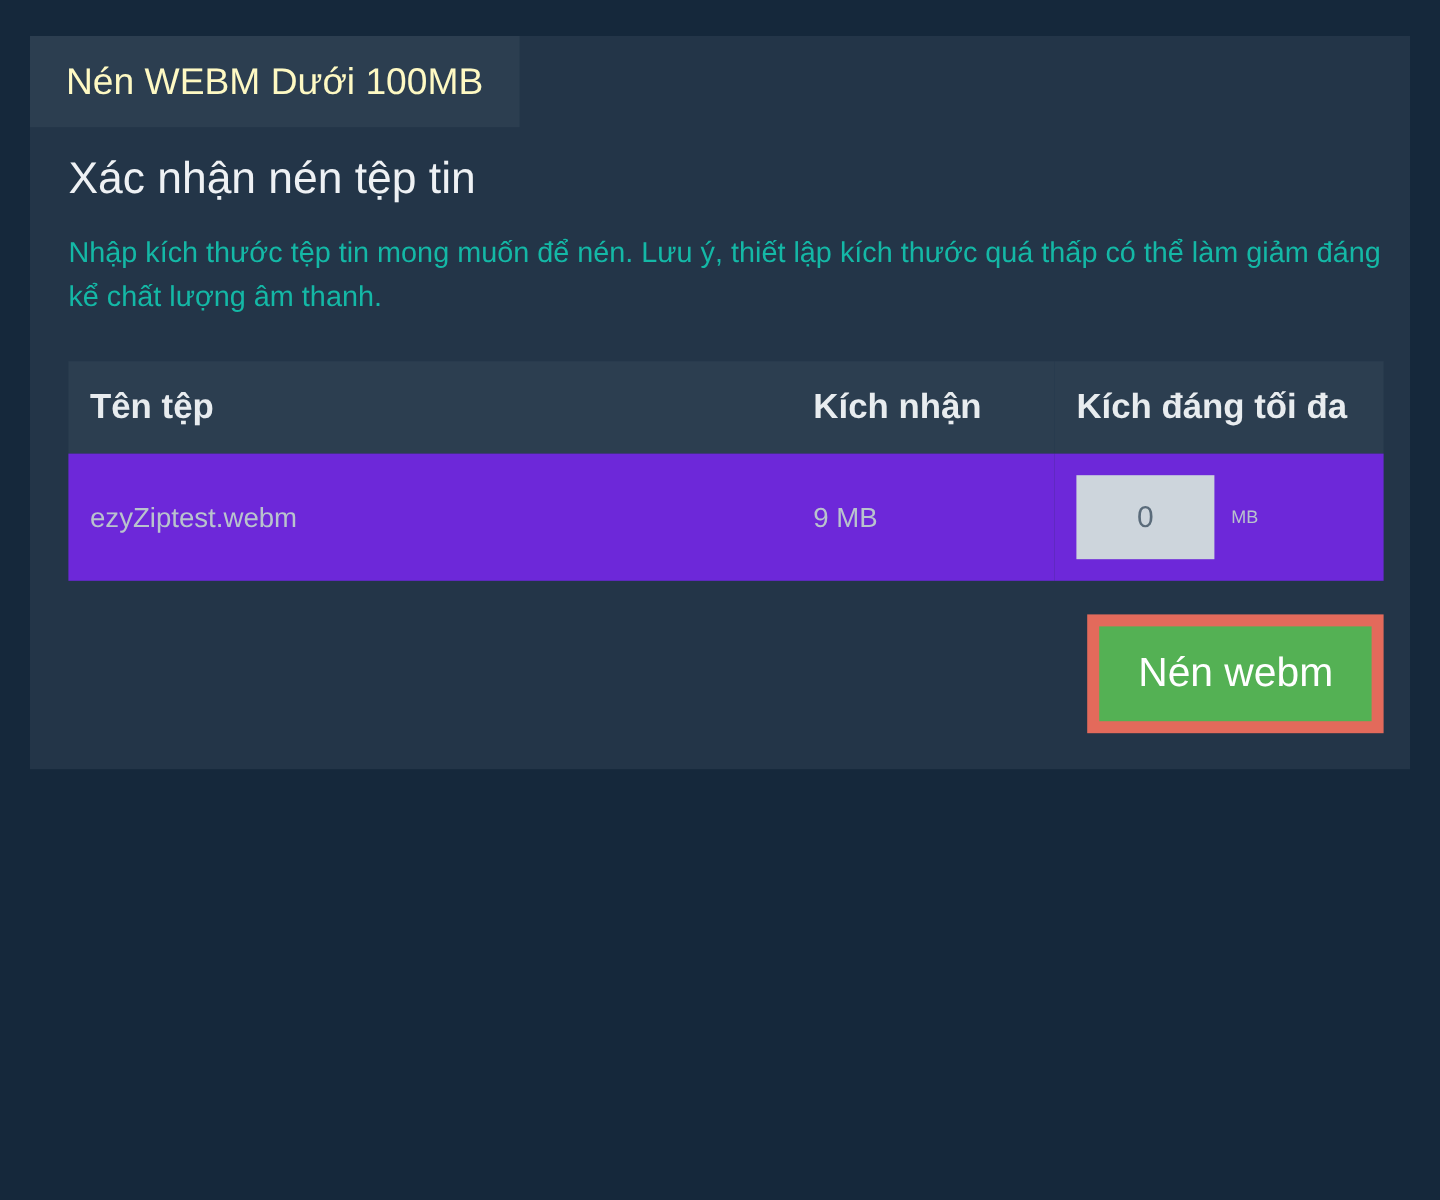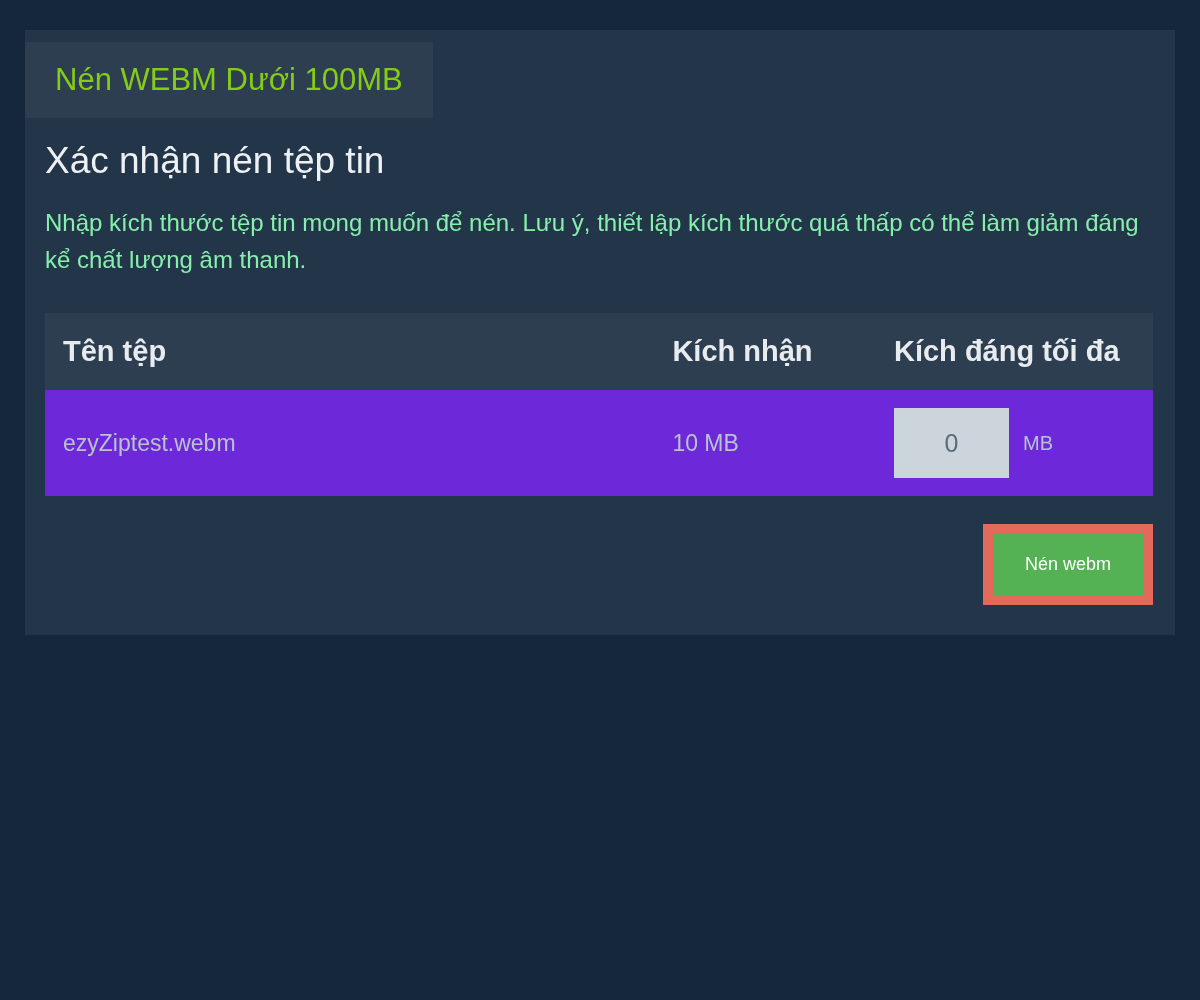--- a/index.html
+++ b/index.html
@@ -20,36 +20,35 @@
       margin: 10px 5px;
     }
     .tab-container {
       display: flex;
     }
     .tab {
       background-color: #2c3e50;
       padding: 20px 30px;
       font-size: 31px;
       font-weight: 300;
-      color: #84cc16;
-      margin-top: 12px;
+      color: #fef9c3;
     }
     .content {
-      padding: 22px 22px 30px 20px;
+      padding: 22px 22px 30px 32px;
     }
     .heading {
       font-size: 37px;
       font-weight: 400;
       color: #eef1f4;
       margin-bottom: 22px;
     }
     .description {
       font-size: 24px;
       font-weight: 400;
-      color: #86efac;
+      color: #14b8a6;
       line-height: 1.55;
       margin-bottom: 35px;
     }
     .table {
       width: 100%;
       border-collapse: collapse;
     }
     .table-header {
       background-color: #2c3e50;
     }
@@ -89,38 +88,38 @@
       width: 115px;
       height: 70px;
       background-color: #cdd5dc;
       border: none;
       text-align: center;
       font-size: 25px;
       color: #5a6b7a;
       font-family: inherit;
     }
     .size-unit {
-      font-size: 20px;
+      font-size: 15px;
       color: #b9c3cd;
     }
     .button-row {
       display: flex;
       justify-content: flex-end;
       margin-top: 28px;
     }
     .compress-button-frame {
       background-color: #e36a5b;
       padding: 10px;
     }
     .compress-button {
       background-color: #54b154;
       color: #ffffff;
       border: none;
       padding: 20px 32px;
-      font-size: 18px;
+      font-size: 34px;
       font-weight: 400;
       font-family: inherit;
       cursor: pointer;
     }
   </style>
 </head>
 <body>
 
 <div class="panel">
   <div class="tab-container">
@@ -136,21 +135,21 @@
       <thead class="table-header">
         <tr>
           <th class="col-filename">Tên tệp</th>
           <th class="col-size">Kích nhận</th>
           <th class="col-maxsize">Kích đáng tối đa</th>
         </tr>
       </thead>
       <tbody>
         <tr class="table-row">
           <td>ezyZiptest.webm</td>
-          <td>10 MB</td>
+          <td>9 MB</td>
           <td>
             <div class="size-input-wrapper">
               <input type="text" class="size-input" value="0" style="">
               <span class="size-unit">MB</span>
             </div>
           </td>
         </tr>
       </tbody>
     </table>
 

